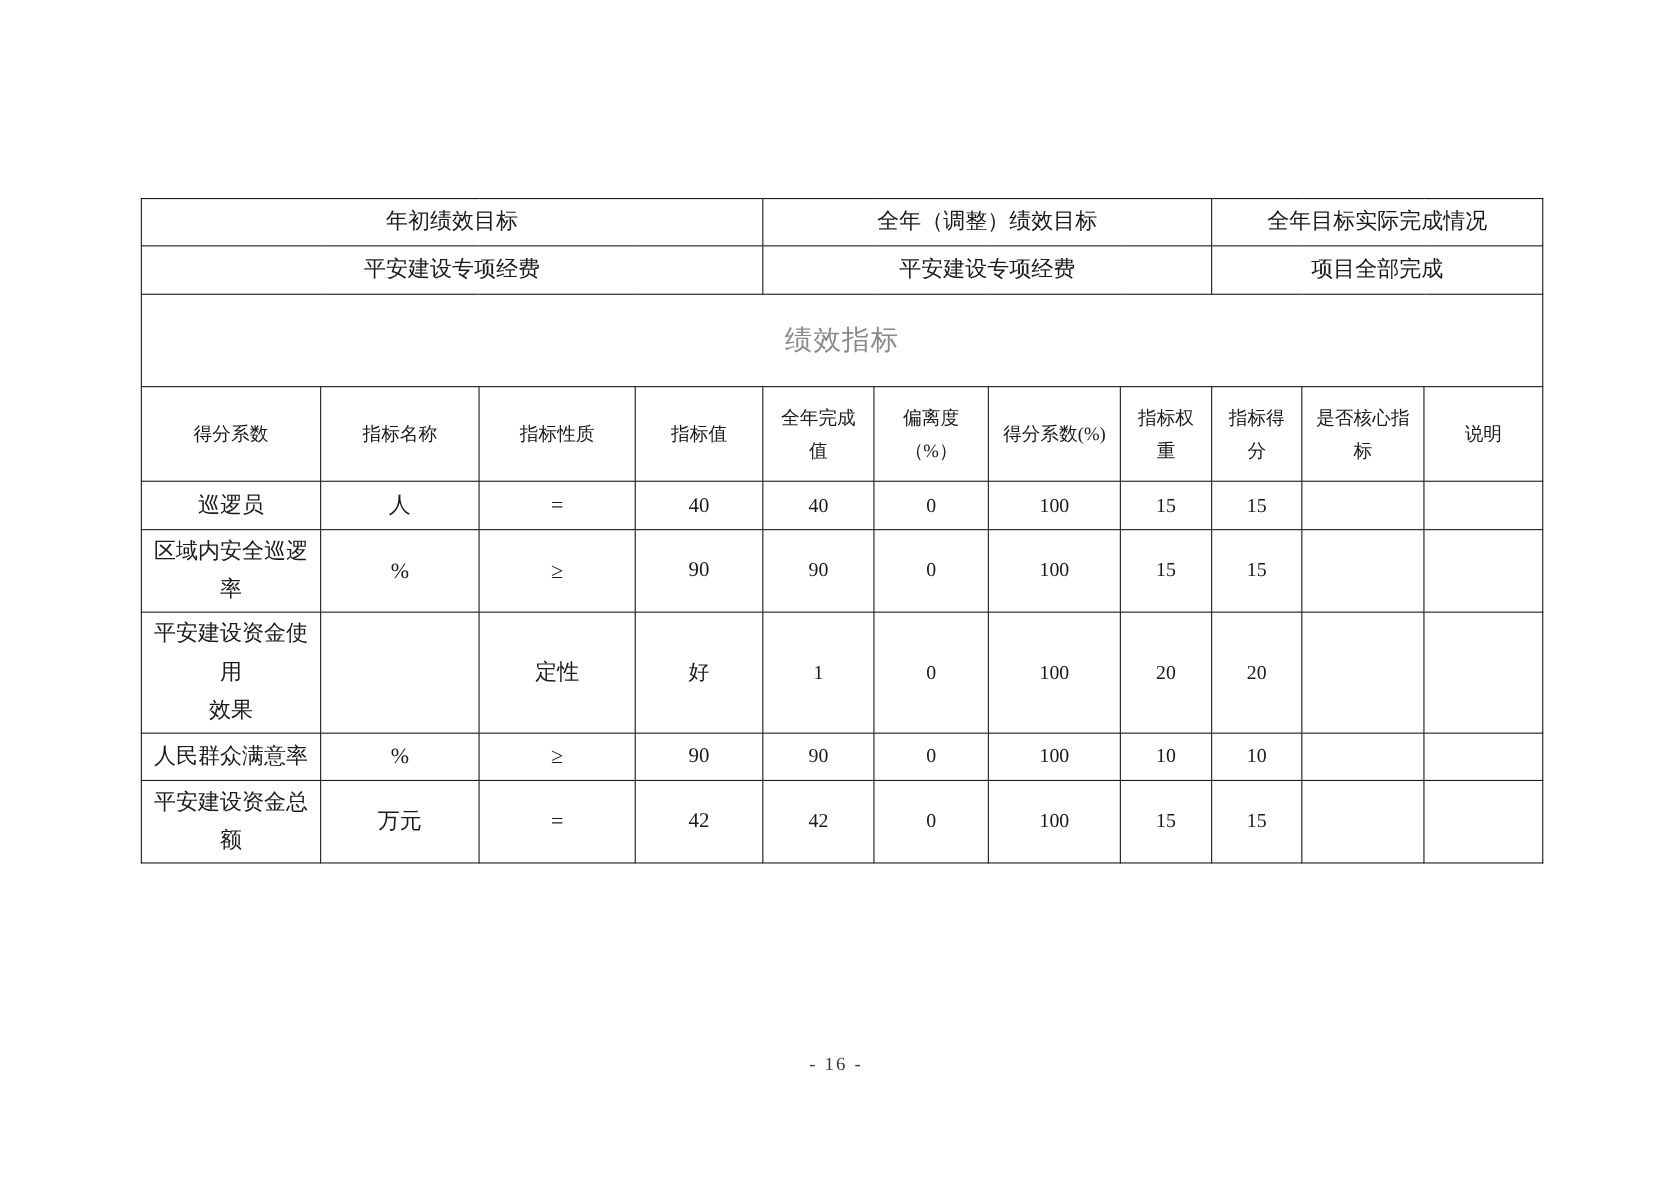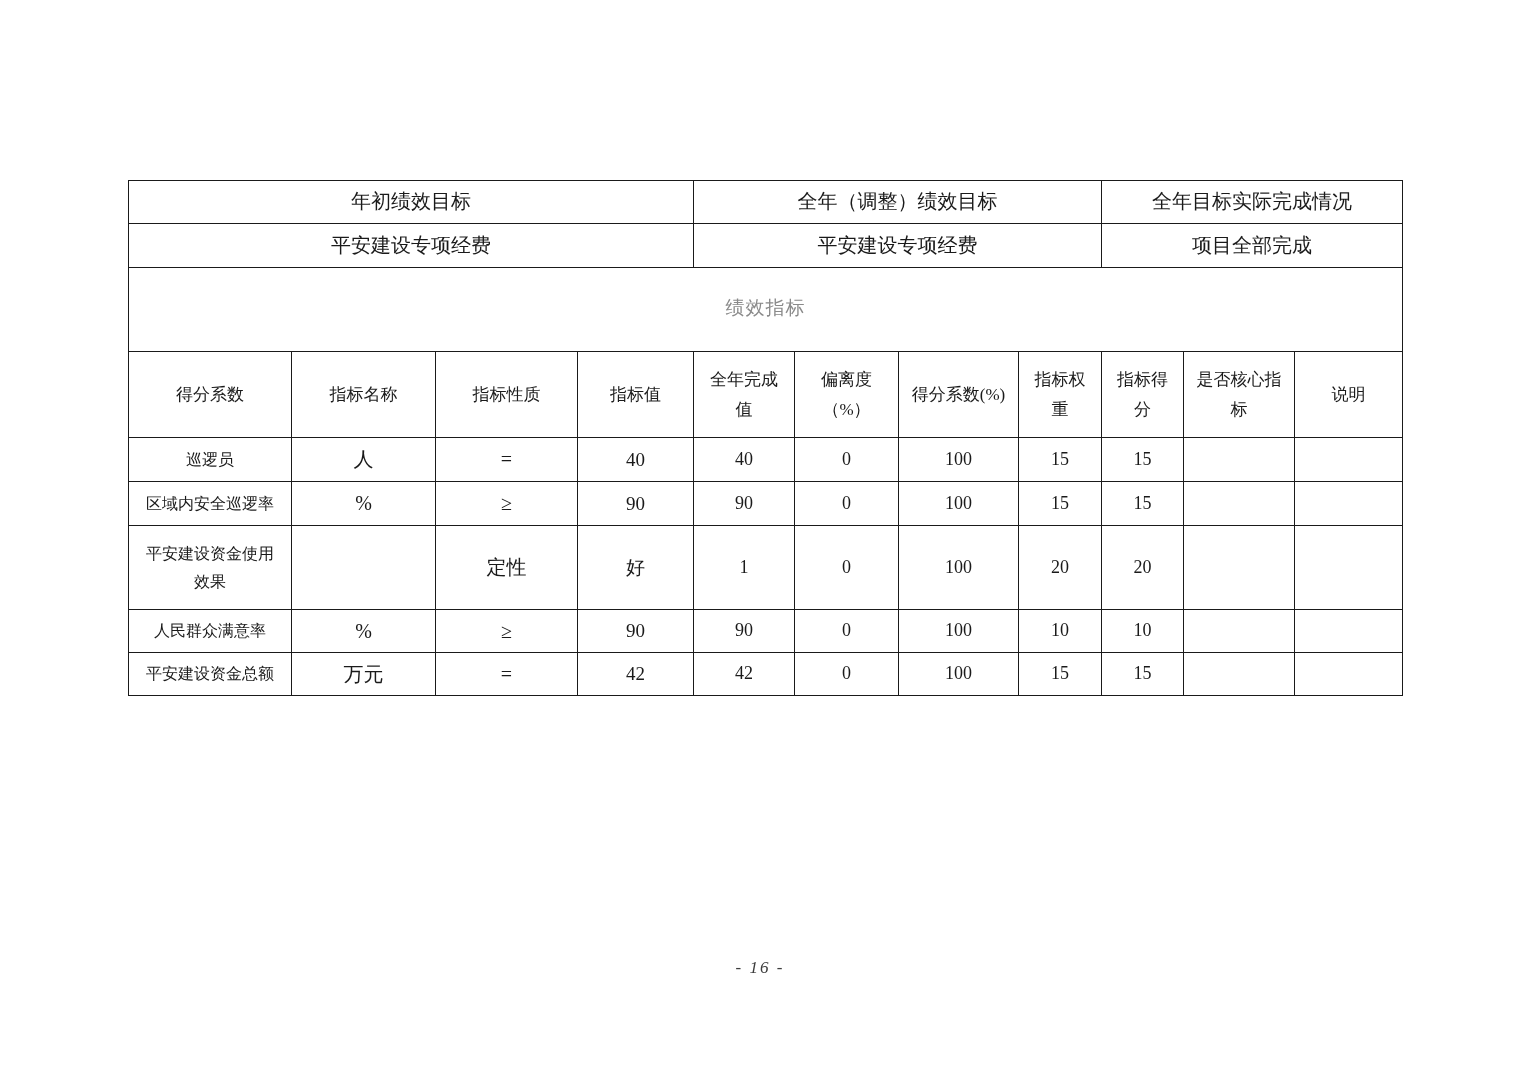--- a/index.html
+++ b/index.html
@@ -26,33 +26,33 @@
   tr.rh1{height:43px;font-family:Liberation Mono, monospace;}
   tr.rh2{height:44px;}
   tr.rh3{height:84px;}
   tr.rh4{height:86px;}
   tr.rd{height:44px;}
   tr.rd-tall{height:84px;}
   tr.rd-short{height:43px;}
   .sum-h{font-size:20px;font-weight:bold;}
   .sum-v{font-size:20px;}
   .sec-title{
-    font-family:Liberation Mono, monospace;
-    font-size:19px;font-weight:bold;color:var(--section-title);
+    font-family:Liberation Sans, sans-serif;
+    font-size:25px;font-weight:bold;color:var(--section-title);
     letter-spacing:1px;
   }
   .col-h{font-size:17px;font-weight:bold;line-height:1.8;}
-  .c-name{text-align:left;padding-left:9px;padding-right:6px;font-size:16px;line-height:2.1;}
+  .c-name{text-align:left;padding-left:9px;padding-right:6px;font-size:20px;line-height:2.1;}
   .c-unit{font-size:20px;}
   .c-nature{font-size:20px;}
   .c-val{font-size:19px;}
   .c-num{font-size:18px;}
   .page-num{
     position:absolute;top:958px;left:0;width:1520px;
-    text-align:center;font-size:17px;color:#3d3d3d;letter-spacing:2px;font-style:italic;
+    text-align:center;font-size:17px;color:#3d3d3d;letter-spacing:2px;
   }
 </style>
 </head>
 <body>
 
 <div class="page">
 
   <table class="perf">
     <colgroup>
       <col style="width:163px">

